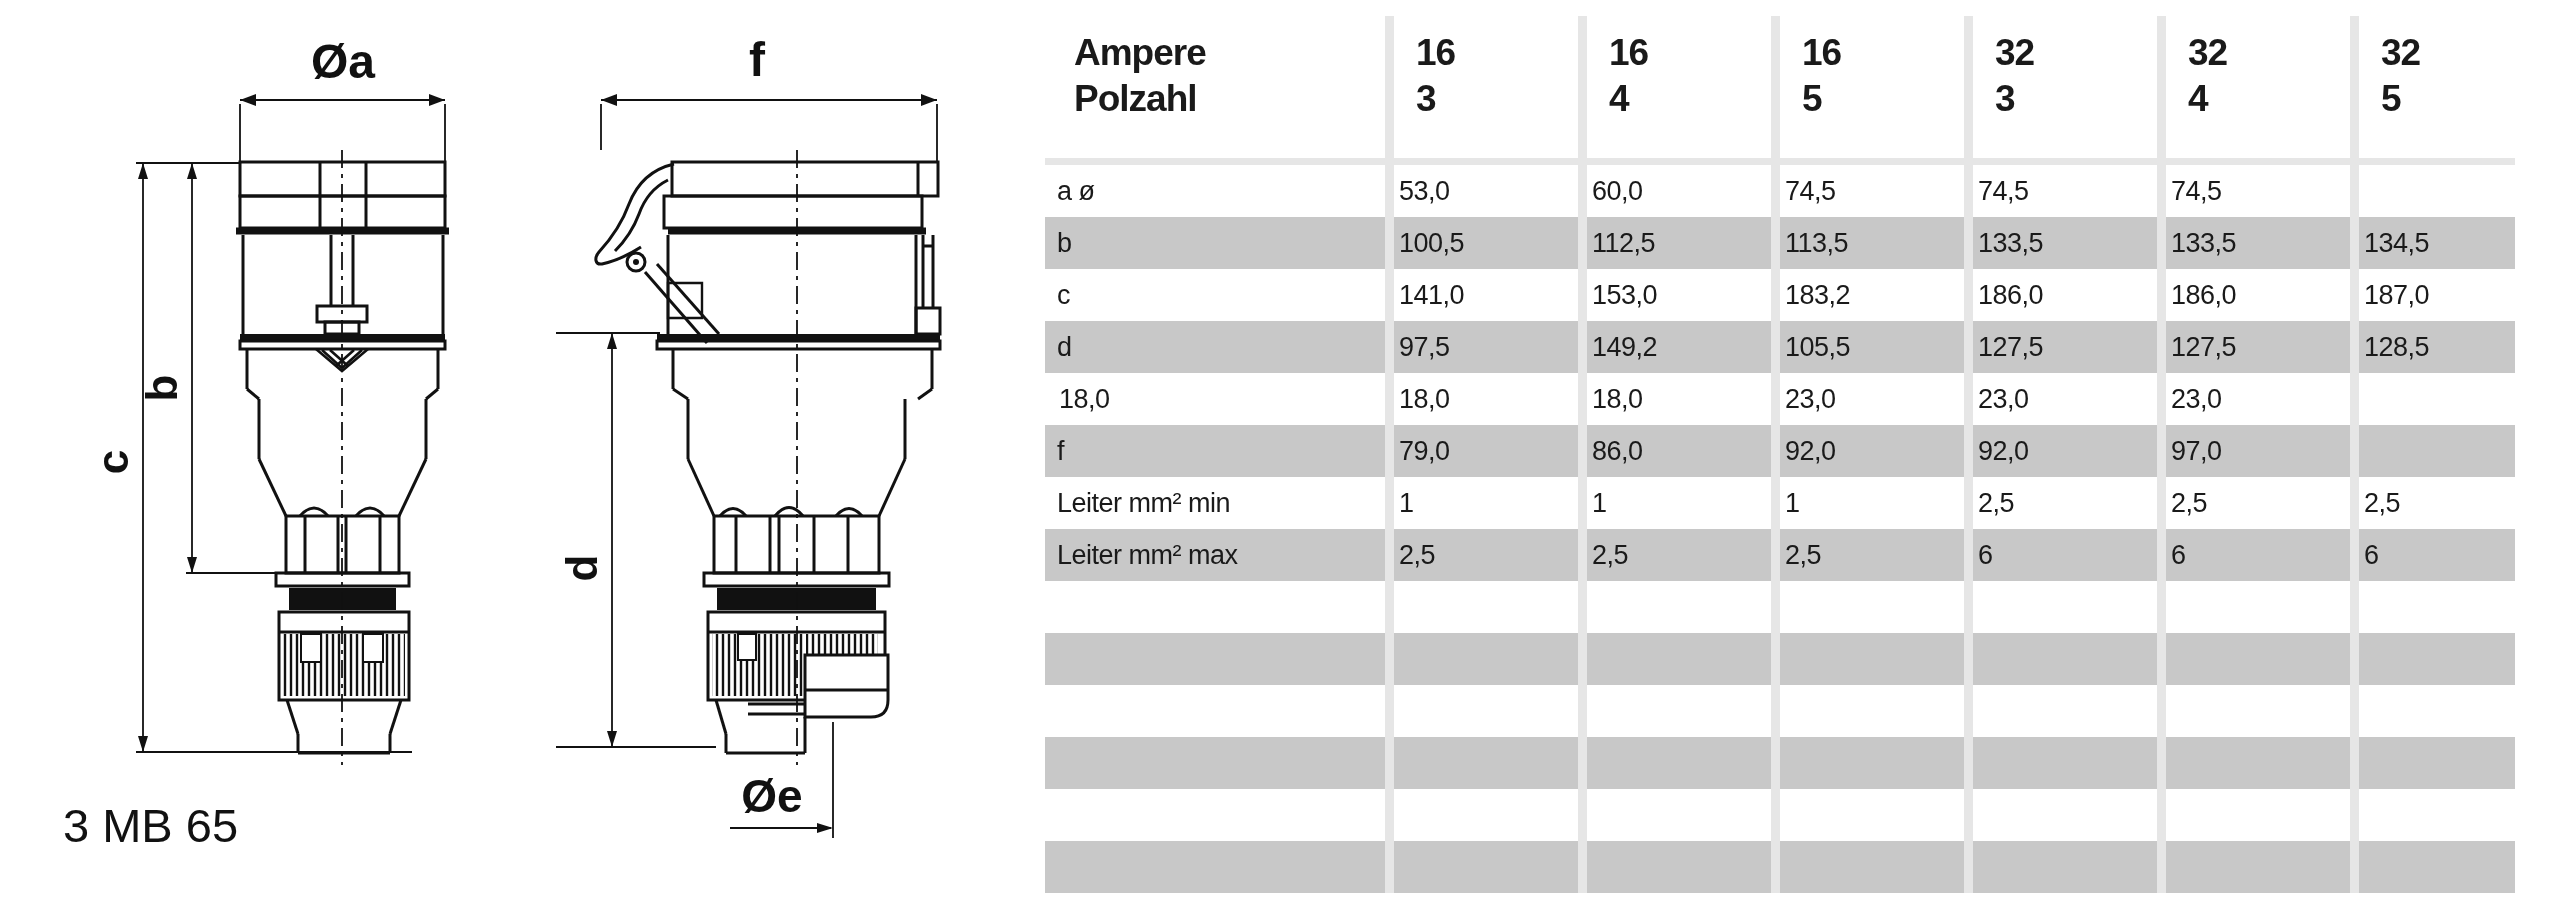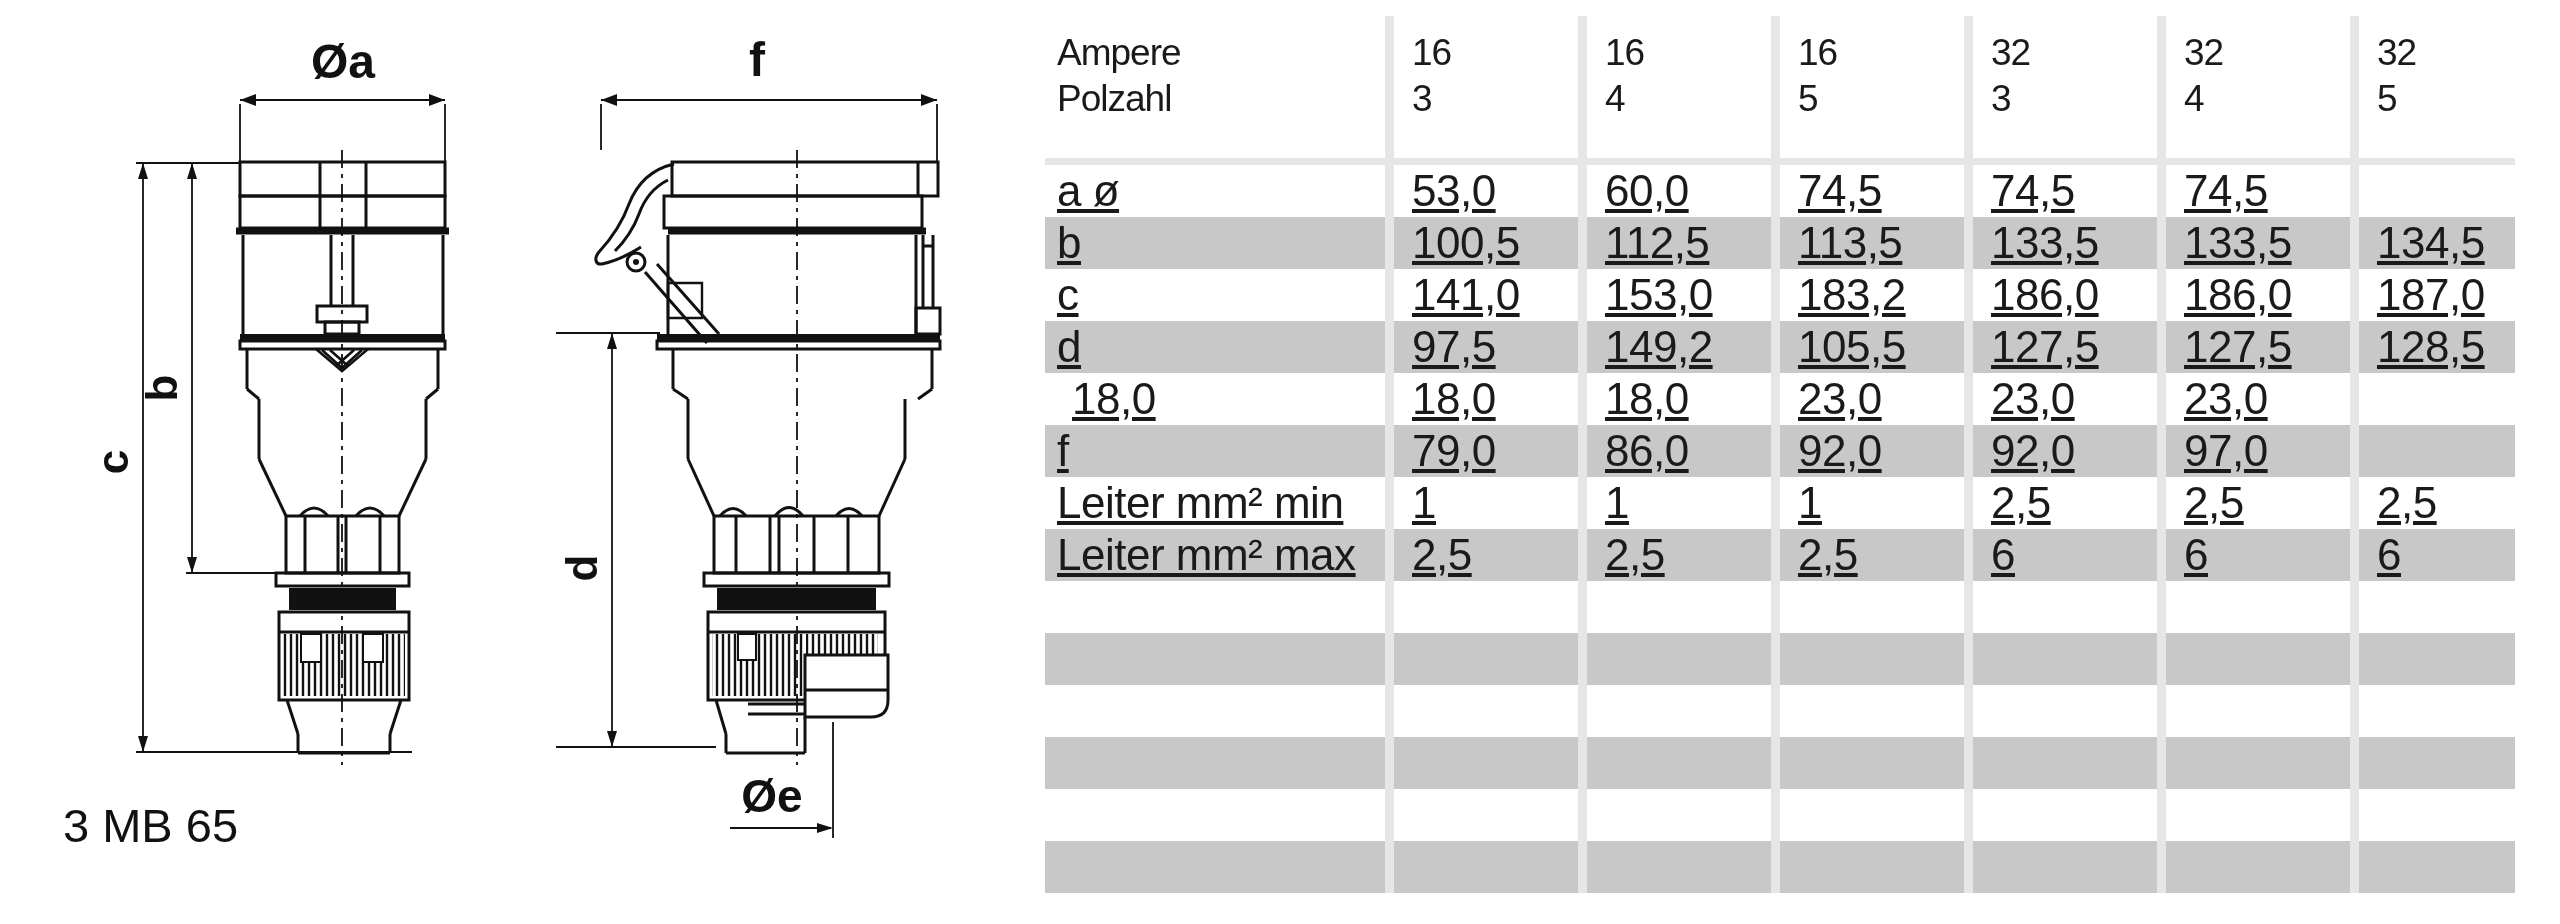--- a/index.html
+++ b/index.html
@@ -12,30 +12,30 @@
   .drawing-area svg{display:block;}
   .dim-label{font-family:"Liberation Sans",sans-serif;font-weight:700;fill:#111;}
   .model-label{font-family:"Liberation Sans",sans-serif;font-weight:400;fill:#111;}
 
   
   .table-area{position:absolute;left:1045px;top:0;width:1515px;height:924px;}
   .t-grid{display:grid;grid-template-columns:340px 193px 193px 193px 193px 193px 165px;}
   .t-header{position:absolute;left:0;top:0;width:1470px;height:158px;}
   .hcell{padding-top:30px;}
   .hcell .l1,.hcell .l2{
-    font-size:37px;line-height:46px;font-weight:400;letter-spacing:-1px;white-space:nowrap;
+    font-size:37px;line-height:46px;font-weight:700;letter-spacing:-1px;white-space:nowrap;margin-left:17px;
   }
   .label-col{padding-left:12px;}
-  .val-col{padding-left:27px;}
+  .val-col{padding-left:14px;}
   .t-hr{position:absolute;left:0;top:158px;width:1470px;height:7px;background:#e6e6e6;}
   .t-rows{position:absolute;left:0;top:165px;width:1470px;}
   .t-row{height:52px;align-items:center;}
   .t-row .cell{
-    font-size:44px;font-weight:400;letter-spacing:-0.5px;white-space:nowrap;
-    display:flex;align-items:center;height:52px;text-decoration:underline;
+    font-size:27px;font-weight:400;letter-spacing:-0.5px;white-space:nowrap;
+    display:flex;align-items:center;height:52px;
   }
   .t-row.shaded{background:#c8c8c8;}
   .t-row.empty{background:transparent;}
   .t-row.empty.shaded{background:#c8c8c8;}
   .col-separators{position:absolute;top:16px;left:0;width:1470px;height:877px;pointer-events:none;}
   .col-sep{position:absolute;top:0;width:9px;height:877px;background:#e6e6e6;}
 </style>
 </head>
 <body>
 

